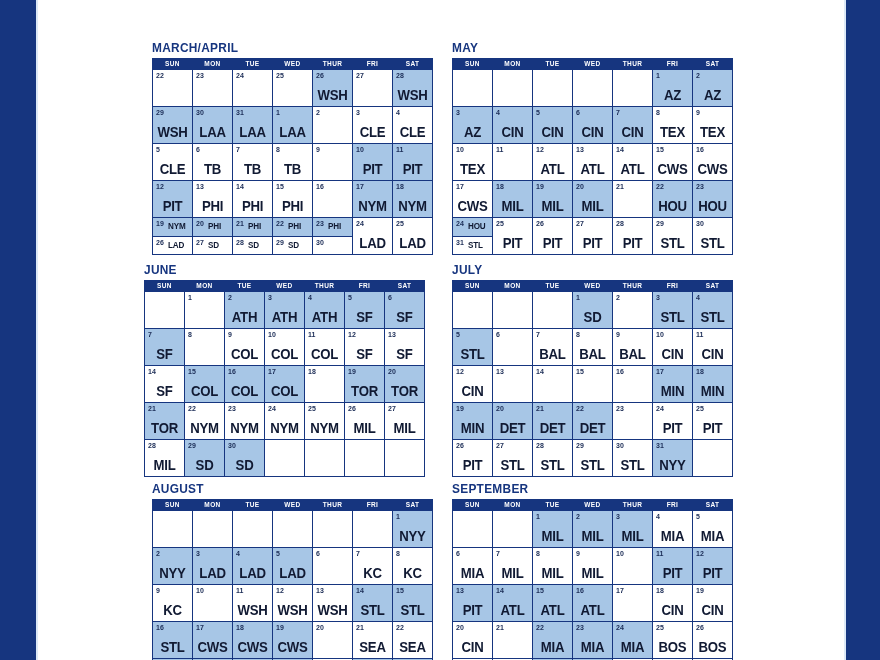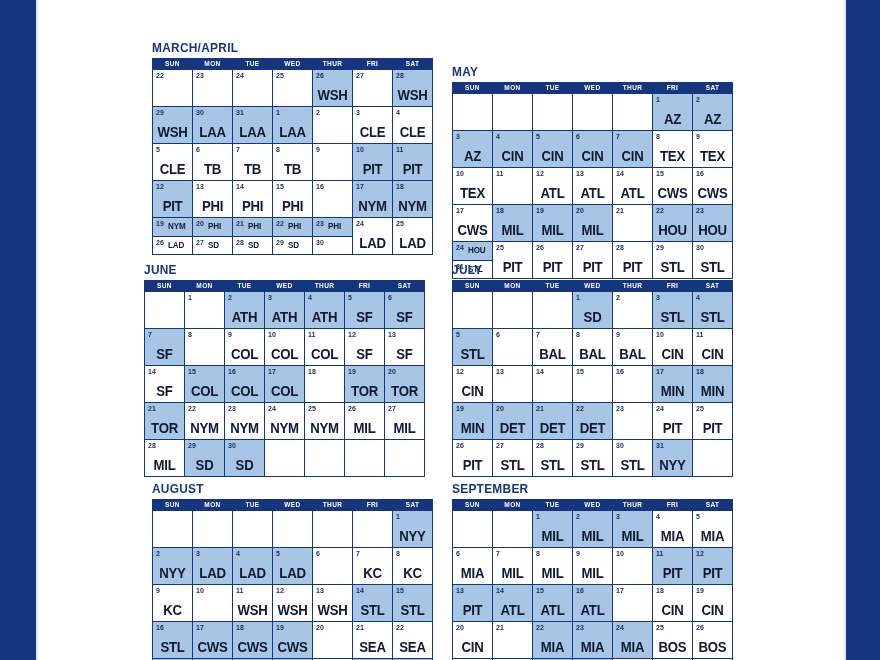--- a/index.html
+++ b/index.html
@@ -222,21 +222,21 @@
         <div class="cell">
           <span class="day">24</span>
           <span class="team">LAD</span>
         </div>
         <div class="cell">
           <span class="day">25</span>
           <span class="team">LAD</span>
         </div>
       </div>
     </section>
-    <section class="month" style="left: 452px; top: 42px; margin-top: 24px;">
+    <section class="month" style="left: 452px; top: 42px;">
       <h2 class="month-title">MAY</h2>
       <div class="grid">
         <div class="wd">SUN</div>
         <div class="wd">MON</div>
         <div class="wd">TUE</div>
         <div class="wd">WED</div>
         <div class="wd">THUR</div>
         <div class="wd">FRI</div>
         <div class="wd">SAT</div>
         <div class="cell"></div>

